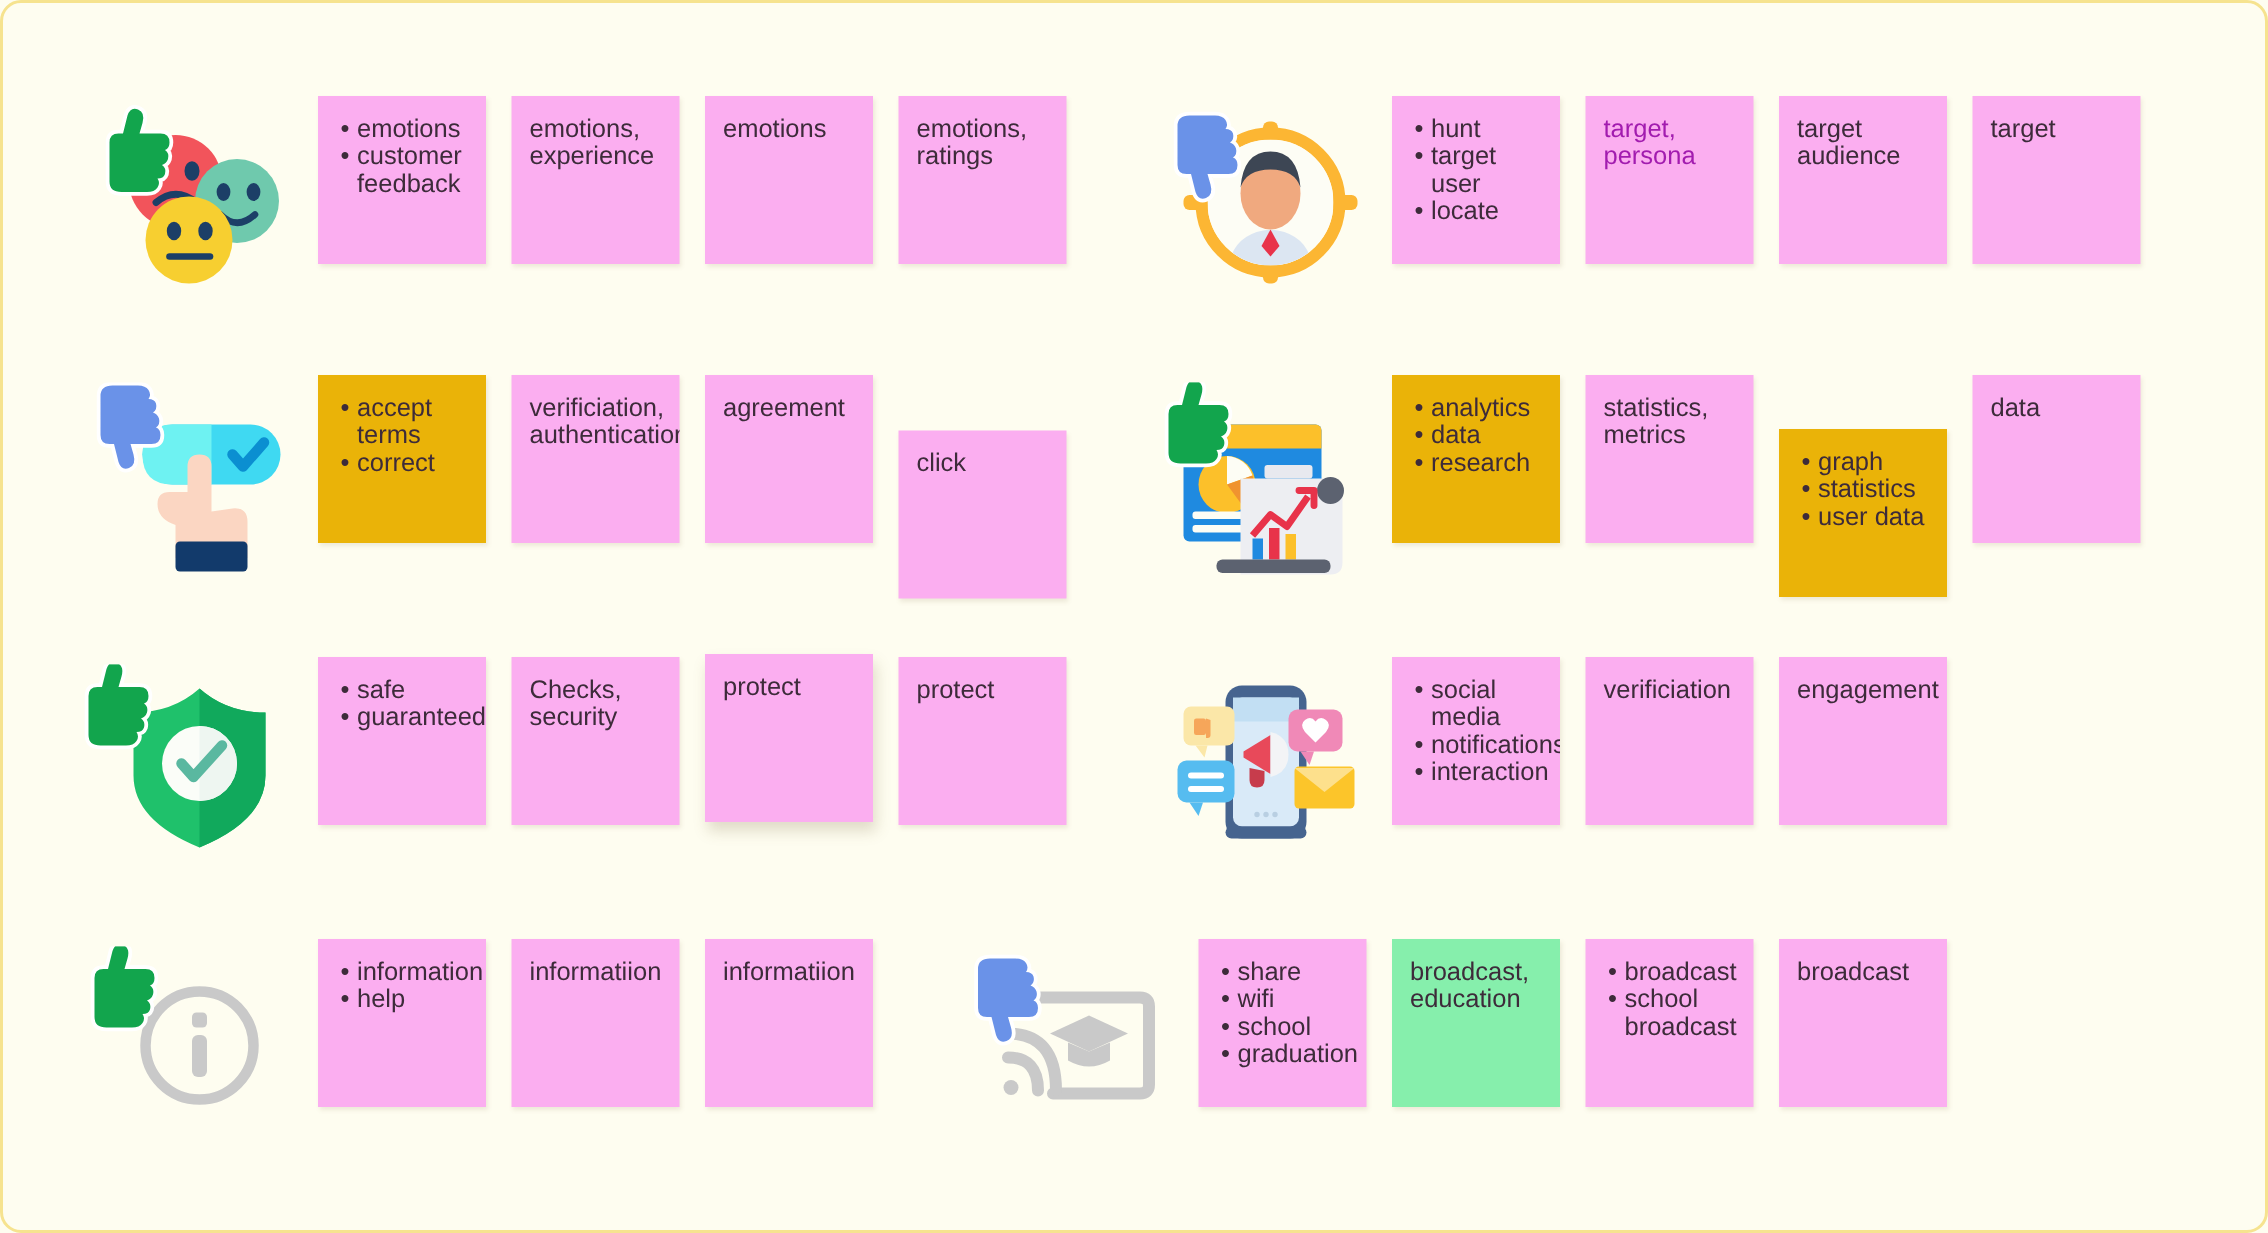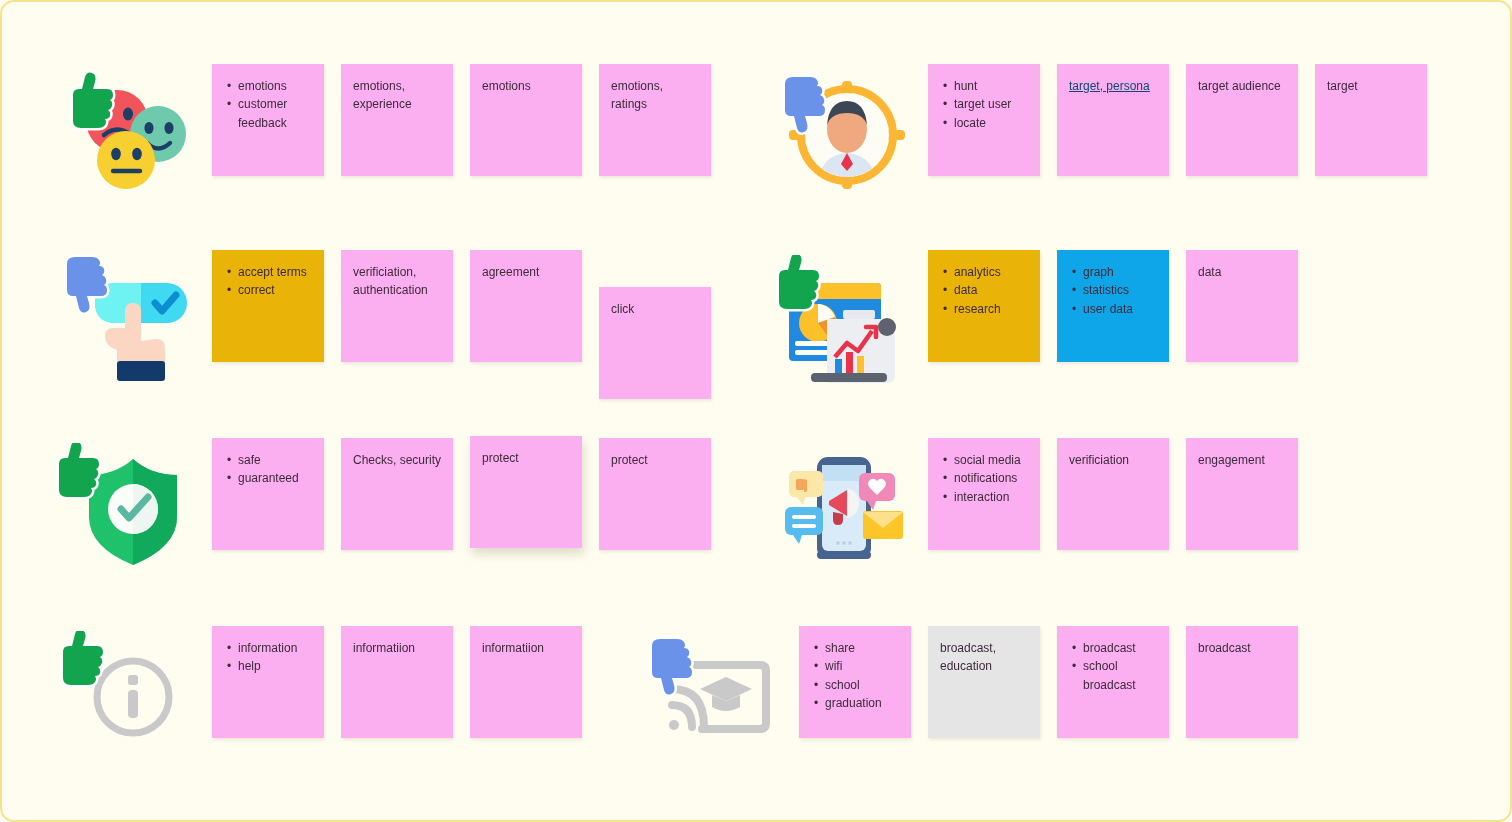--- a/index.html
+++ b/index.html
@@ -48,21 +48,21 @@
   .icon-wrap svg { display: block; }
 
   
   .card {
     width: 112px;
     height: 112px;
     background: #fbaef0;
     margin-right: 17px;
     padding: 13px 11px 8px 12px;
     color: #3d2b3a;
-    font-size: 12px;
+    font-size: 17px;
     line-height: 18.3px;
     box-shadow: 1px 2px 3px rgba(120,100,60,0.13);
     flex: 0 0 auto;
     overflow: hidden;
   }
   .card.raised {
     box-shadow: 2px 6px 9px rgba(120,100,60,0.22);
     transform: translateY(-2px);
   }
   .card ul {
@@ -154,21 +154,21 @@
       </div>
     </div>
     <div class="cards-right" style="display:flex">
         <div class="card" style="background: rgb(251, 174, 240); color: rgb(61, 43, 58);">
           <ul>
             <li>hunt</li>
             <li>target user</li>
             <li>locate</li>
           </ul>
         </div>
-        <div class="card" style="background: rgb(251, 174, 240); color: #0c4a6e; text-decoration: underline;">
+        <div class="card" style="background: rgb(251, 174, 240); color: #a21caf;">
           <p class="plain">target, persona</p>
         </div>
         <div class="card" style="background: rgb(251, 174, 240); color: rgb(61, 43, 58);">
           <p class="plain">target audience</p>
         </div>
         <div class="card" style="background: rgb(251, 174, 240); color: rgb(61, 43, 58);">
           <p class="plain">target</p>
         </div>
       </div>
   </div>
@@ -236,21 +236,24 @@
       </div>
     </div>
     <div class="cards-right" style="display:flex">
         <div class="card" style="background: #eab308; color: rgb(61, 43, 58);">
           <ul>
             <li>analytics</li>
             <li>data</li>
             <li>research</li>
           </ul>
         </div>
-        <div class="card" style="background: #0ea5e9; color: rgb(61, 43, 58);">
+        <div class="card" style="background: rgb(251, 174, 240); color: rgb(61, 43, 58);">
+          <p class="plain">statistics, metrics</p>
+        </div>
+        <div class="card" style="background: #eab308; color: rgb(61, 43, 58); margin-top: 36px;">
           <ul>
             <li>graph</li>
             <li>statistics</li>
             <li>user data</li>
           </ul>
         </div>
         <div class="card" style="background: rgb(251, 174, 240); color: rgb(61, 43, 58);">
           <p class="plain">data</p>
         </div>
       </div>
@@ -382,21 +385,21 @@
     </div>
     <div class="cards-right" style="display:flex">
         <div class="card" style="background: rgb(251, 174, 240); color: rgb(61, 43, 58);">
           <ul>
             <li>share</li>
             <li>wifi</li>
             <li>school</li>
             <li>graduation</li>
           </ul>
         </div>
-        <div class="card" style="background: #e5e5e5; color: rgb(61, 43, 58);">
+        <div class="card" style="background: #86efac; color: rgb(61, 43, 58);">
           <p class="plain">broadcast, education</p>
         </div>
         <div class="card" style="background: rgb(251, 174, 240); color: rgb(61, 43, 58);">
           <ul>
             <li>broadcast</li>
             <li>school broadcast</li>
           </ul>
         </div>
         <div class="card" style="background: rgb(251, 174, 240); color: rgb(61, 43, 58);">
           <p class="plain">broadcast</p>

